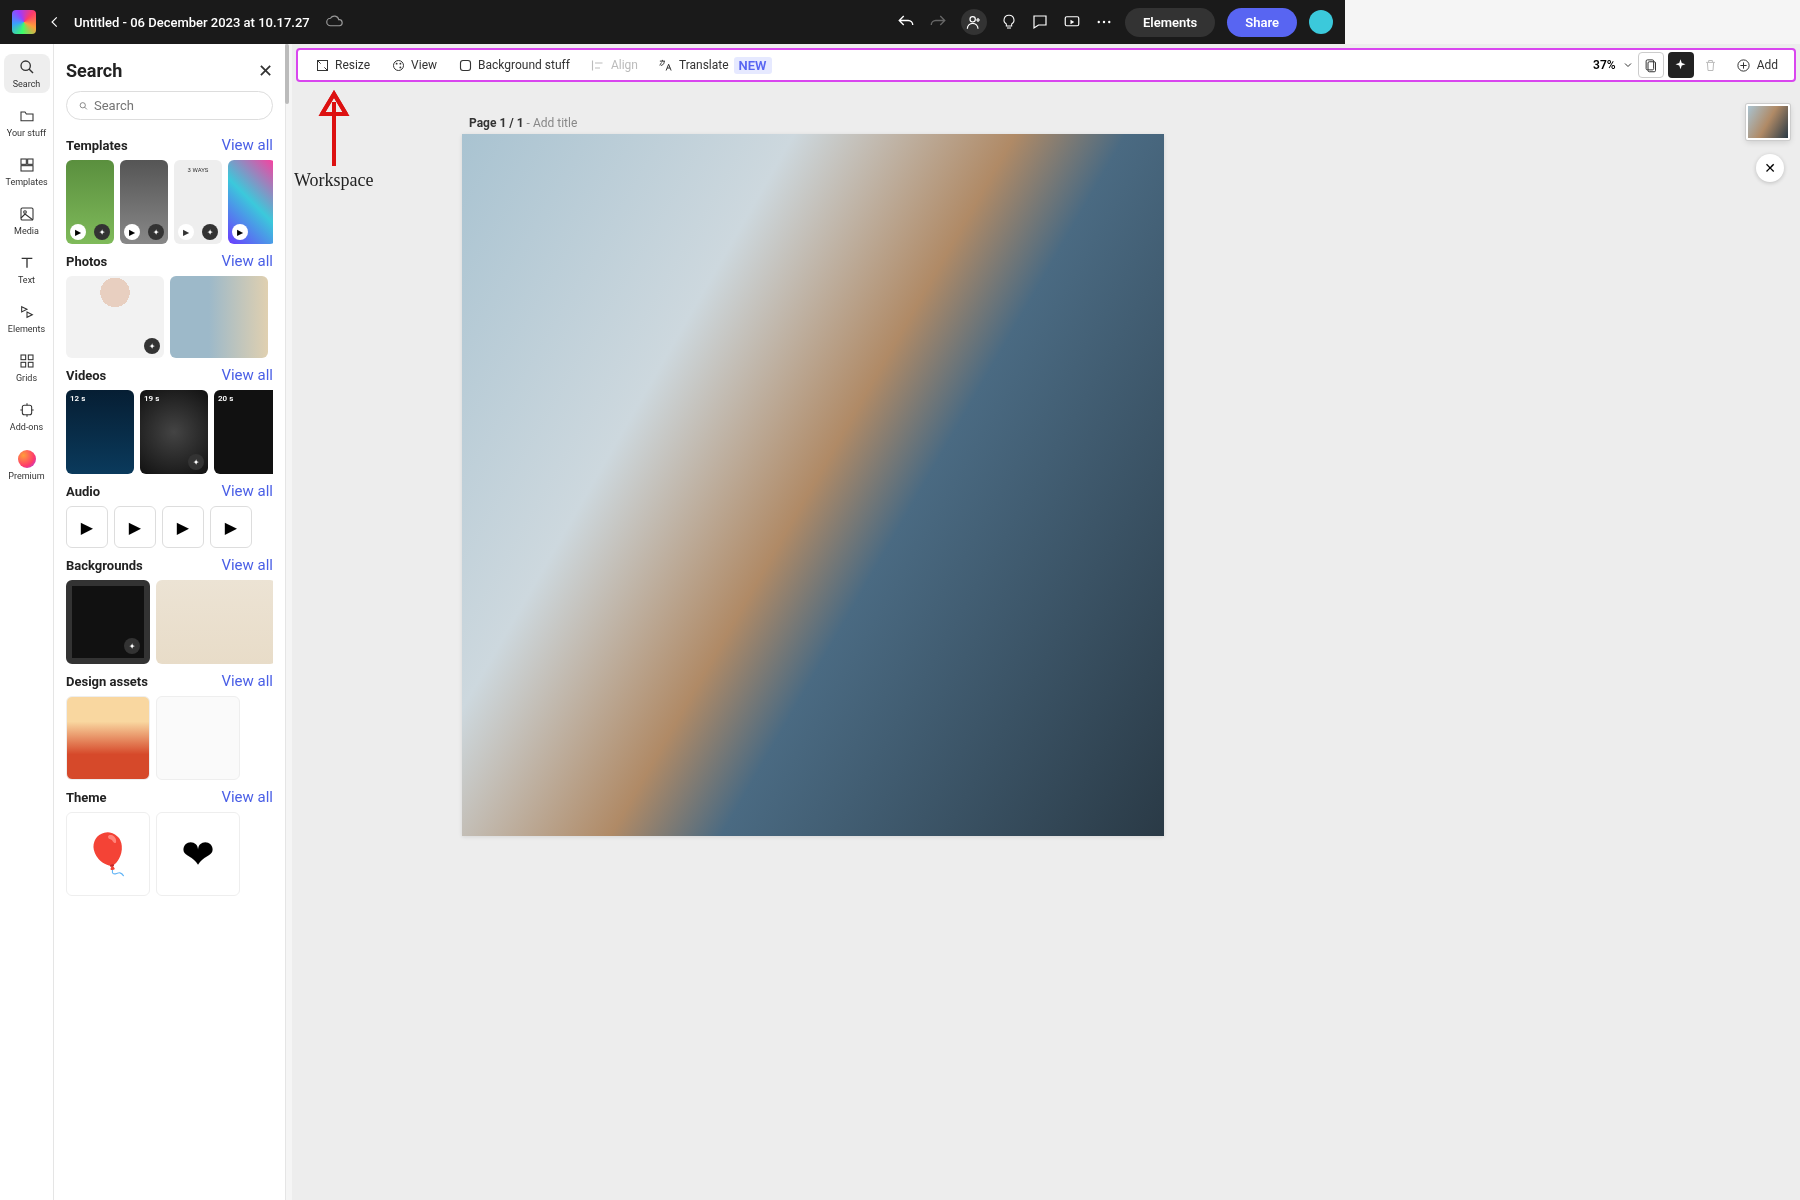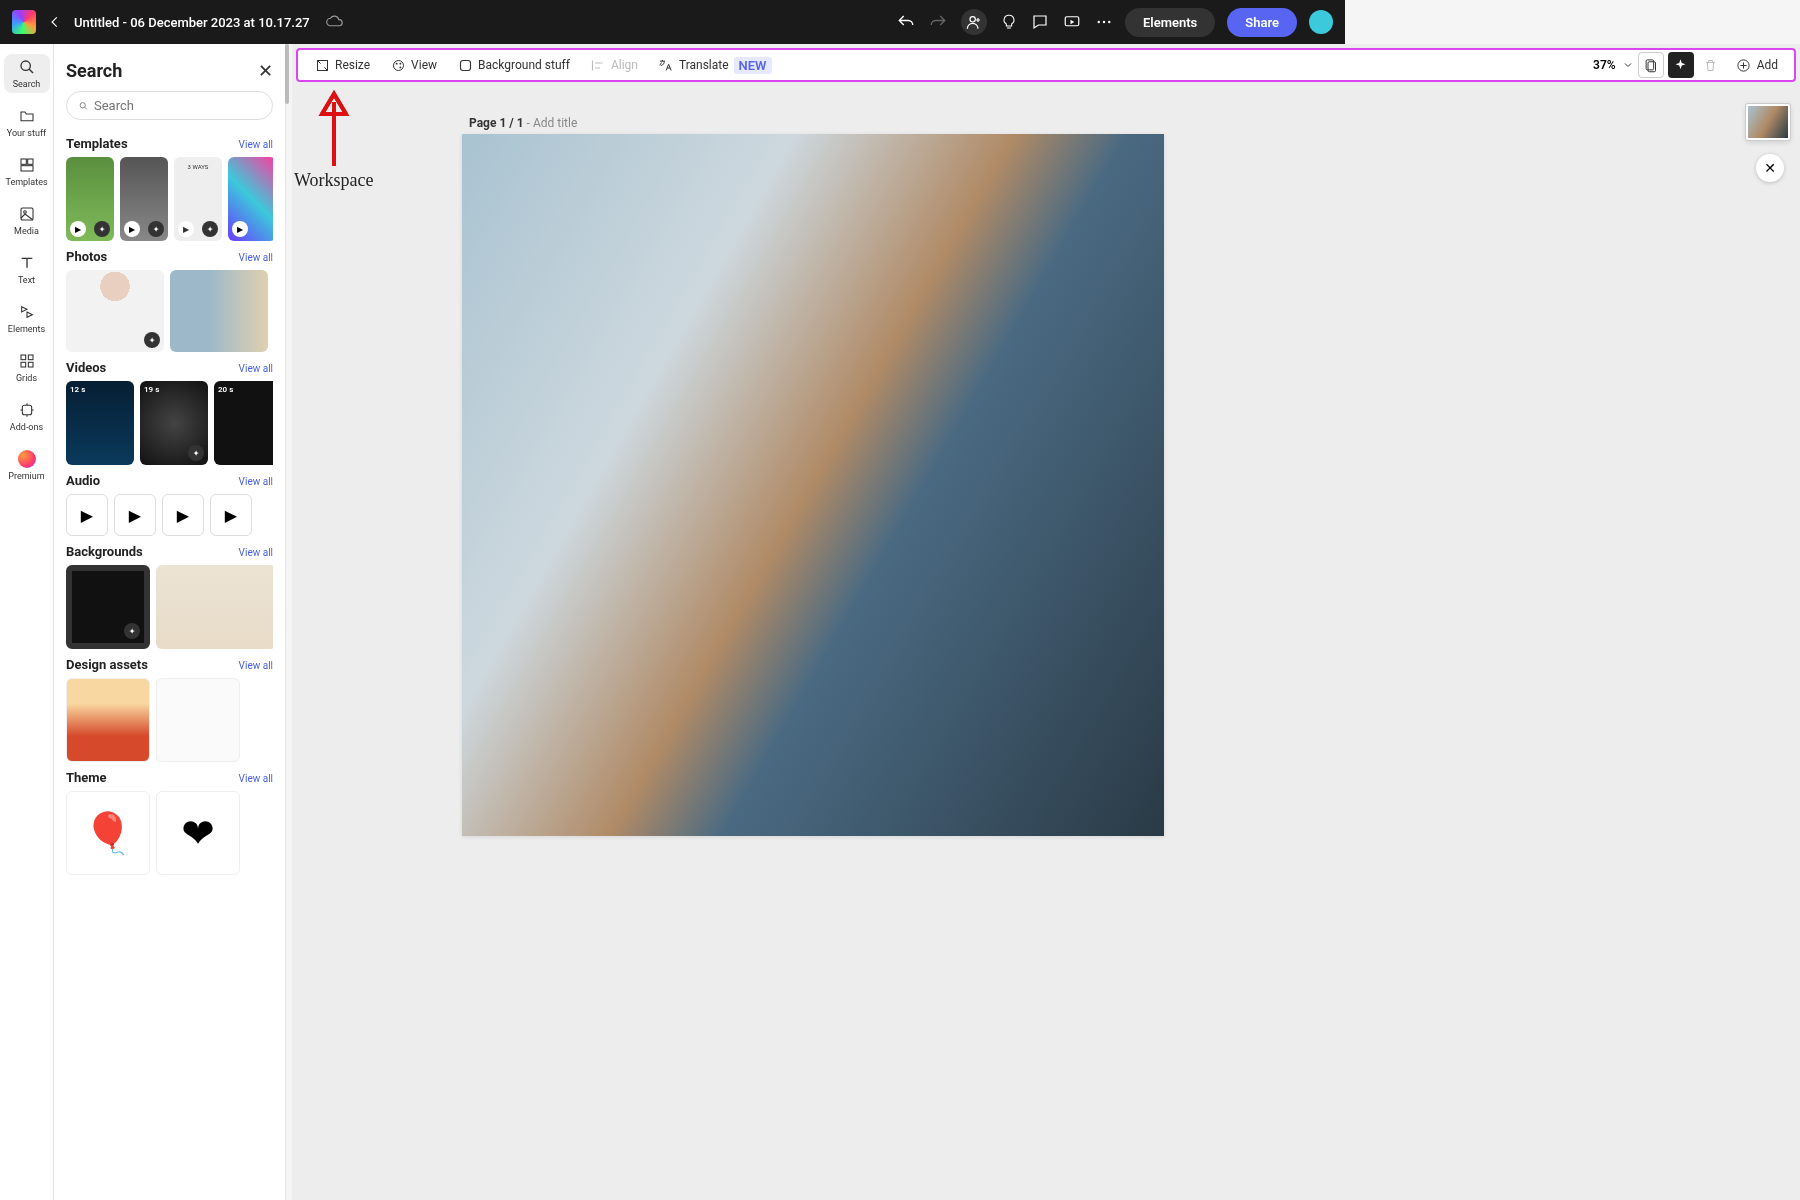--- a/index.html
+++ b/index.html
@@ -29,21 +29,21 @@
 
 
 .search-panel { position: absolute; top: 44px; left: 54px; width: 232px; height: calc(100% - 44px); background: #fff; border-right: 1px solid #e5e5e5; padding: 16px 12px 12px 12px; overflow-y: auto; }
 .sp-head { display: flex; align-items: center; justify-content: space-between; margin-bottom: 10px; }
 .sp-title { font-size: 18px; font-weight: 700; color: #222; }
 .close-x { cursor: pointer; font-size: 18px; color: #333; }
 .search-box { display: flex; align-items: center; gap: 6px; border: 1px solid #ddd; border-radius: 18px; padding: 6px 12px; margin-bottom: 16px; }
 .search-box input { border: none; outline: none; font-size: 13px; flex: 1; }
 .section-head { display: flex; justify-content: space-between; align-items: baseline; margin: 8px 0 6px; }
 .section-head h3 { font-size: 13px; font-weight: 700; color: #222; }
-.view-all { font-size: 10px; color: #4a5fe6; cursor: pointer; }
+.view-all { font-size: 15px; color: #4a5fe6; cursor: pointer; }
 .thumb-row { display: flex; gap: 6px; overflow: hidden; }
 .thumb { border-radius: 6px; background: #ddd; position: relative; flex-shrink: 0; }
 .thumb .play-dot { position: absolute; bottom: 4px; left: 4px; width: 16px; height: 16px; border-radius: 50%; background: #fff; display: flex; align-items: center; justify-content: center; font-size: 8px; }
 .thumb .badge-dot { position: absolute; bottom: 4px; right: 4px; width: 16px; height: 16px; border-radius: 50%; background: #333; color:#fff; display:flex; align-items:center; justify-content:center; font-size:8px;}
 .thumb .dur { position: absolute; top: 4px; left: 4px; font-size: 8px; color: #fff; font-weight: 600; }
 .tpl { width: 48px; height: 84px; }
 .tpl1{background:linear-gradient(#5a8f3e,#7fba5a);} .tpl2{background:linear-gradient(#555,#888);} .tpl3{background:#eee;color:#333;font-size:6px;padding:6px 2px;text-align:center;} .tpl4{background:linear-gradient(45deg,#6a3bff,#3bc9db,#ff3b9d);}
 .ph { width: 98px; height: 82px; }
 .ph1{background:radial-gradient(circle at 50% 20%, #e8cfc0 18%, #f2f2f2 18%), linear-gradient(#fff,#ccc);} 
 .ph2{background:linear-gradient(90deg,#9db9c9 40%,#e0d0b0);} 

